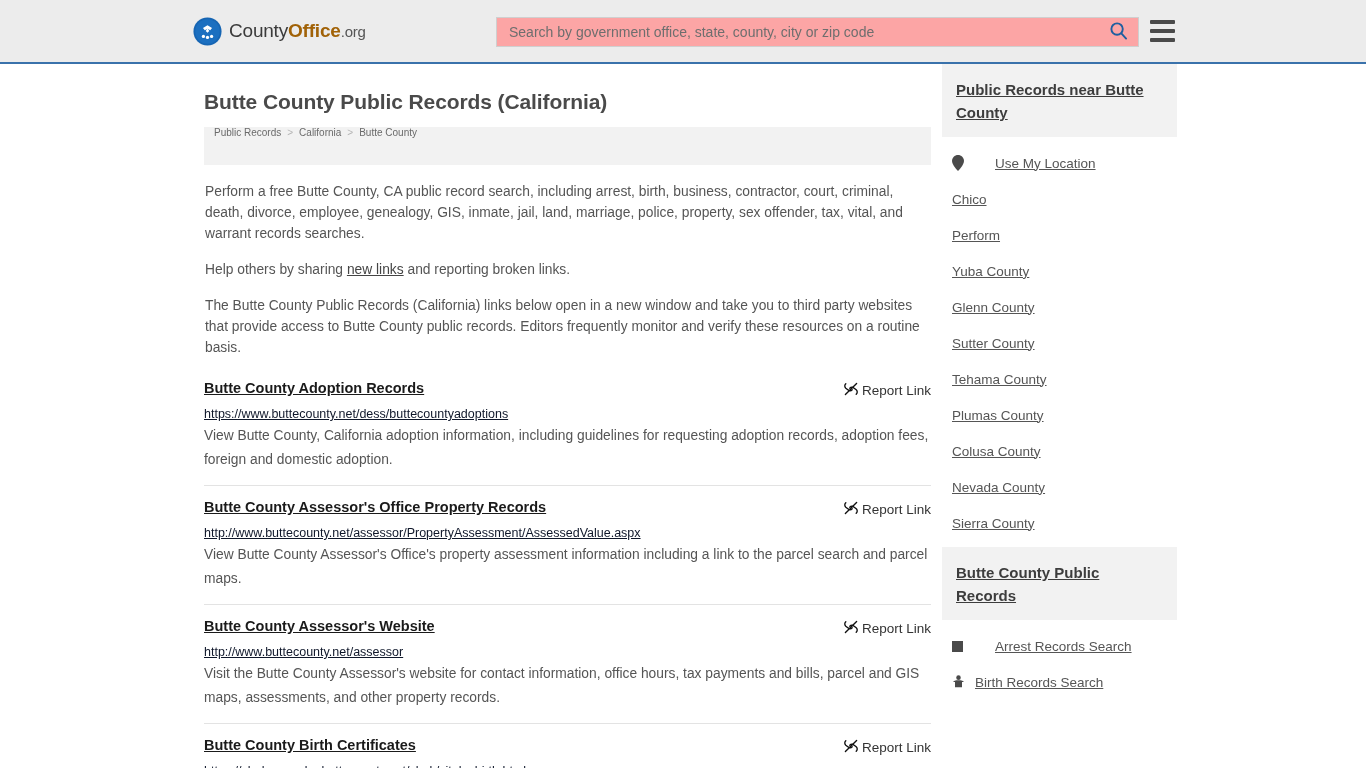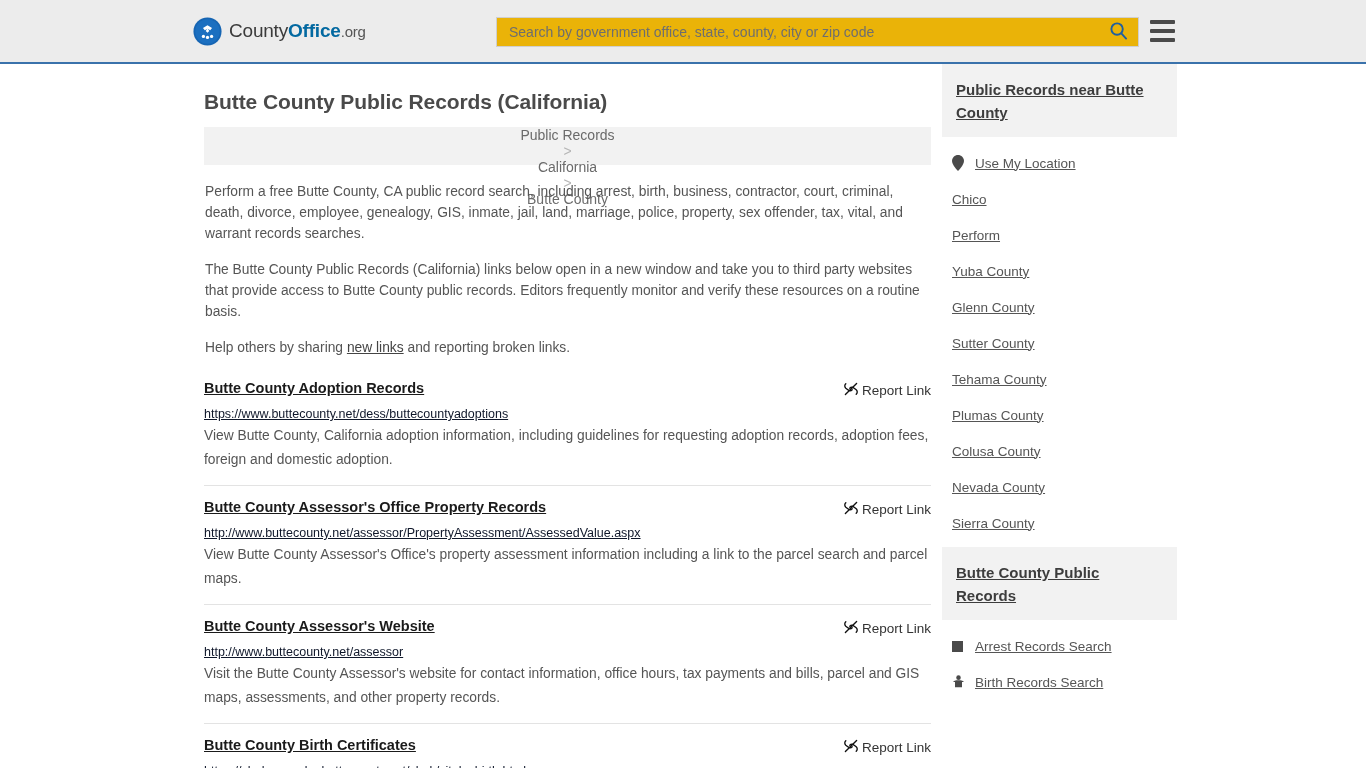--- a/index.html
+++ b/index.html
@@ -25,29 +25,29 @@
     text-decoration: none;
   }
   .logo-mark { width: 29px; height: 29px; display: block; }
   .logo-text {
     margin-left: 7px;
     font-size: 19px;
     letter-spacing: -0.2px;
     color: #333333;
     white-space: nowrap;
   }
-  .logo-text .bold-blue { color: #0369a1; font-weight: bold; }
+  .logo-text .bold-blue { color: #a16207; font-weight: bold; }
   .logo-text .dark-bold { color: #3b3b3b; }
   .logo-text .suffix { color: #555; font-size: 15px; }
 
   .search-area {
     position: absolute;
     left: 496px; top: 17px;
     width: 643px; height: 30px;
-    background: #eab308;
+    background: #fca5a5;
     border: 1px solid #cfcfcf;
     display: flex; 
   }
   .search-input {
     flex: 1; height: 100%;
     border: none; outline: none;
     padding: 0 12px;
     font-family: "Liberation Sans", sans-serif;
     font-size: 14px;
     color: #333;
@@ -91,25 +91,24 @@
     font-size: 21px;
     color: #4a4a4a;
     font-weight: bold;
     margin: 26px 0 13px 0;
     letter-spacing: -0.1px;
   }
 
   .breadcrumb {
     background: #f2f2f2;
     height: 38px;
-    display: flex; align-items: center;
+    display: flex; 
     padding: 0 10px;
-    font-size: 14px;
+    font-size: 10px;
     color: #666;
-    flex-direction: column;
   }
   .breadcrumb a {
     color: #6a6a6a; text-decoration: none;
   }
   .breadcrumb .sep { color: #b5b5b5; margin: 0 6px; }
 
   .intro p {
     font-size: 13.8px;
     line-height: 21px;
     color: #555555;
@@ -167,21 +166,21 @@
   .panel-list { padding: 0; margin: 0; list-style: none; }
   .panel-list li {
     display: flex; align-items: center;
     height: 36px;
     padding-left: 10px;
     font-size: 13.5px;
   }
   .panel-list li a {
     color: #555; text-decoration: underline;
   }
-  .panel-list li.first-item { margin-top: 8px; }
+  .panel-list li.first-item { margin-top: 8px; gap: 20px; }
   .li-icon {
     width: 18px; display: inline-flex;
     align-items: center; justify-content: flex-start;
     margin-right: 5px; flex: none;
   }
   .sq-icon {
     width: 11px; height: 11px; background: #4a4a4a; display: block;
   }
 </style>
 </head>
@@ -233,22 +232,22 @@
       <div class="breadcrumb">
         <a href="#">Public Records</a>
         <span class="sep">&gt;</span>
         <a href="#">California</a>
         <span class="sep">&gt;</span>
         <a href="#">Butte County</a>
       </div>
 
       <div class="intro">
         <p>Perform a free Butte County, CA public record search, including arrest, birth, business, contractor, court, criminal, death, divorce, employee, genealogy, GIS, inmate, jail, land, marriage, police, property, sex offender, tax, vital, and warrant records searches.</p>
+        <p><span>Help others by sharing </span><a class="inline-link" href="#">new links</a><span> and reporting broken links.</span></p>
         <p>The Butte County Public Records (California) links below open in a new window and take you to third party websites that provide access to Butte County public records. Editors frequently monitor and verify these resources on a routine basis.</p>
-        <p><span>Help others by sharing </span><a class="inline-link" href="#">new links</a><span> and reporting broken links.</span></p>
       </div>
 
       <div class="records">
 
         <div class="record">
           <div class="record-head">
             <a class="record-title" href="#">Butte County Adoption Records</a>
             <div class="report-link">
               <span>
                 <svg width="16" height="16" viewBox="0 0 20 20" xmlns="http://www.w3.org/2000/svg">

